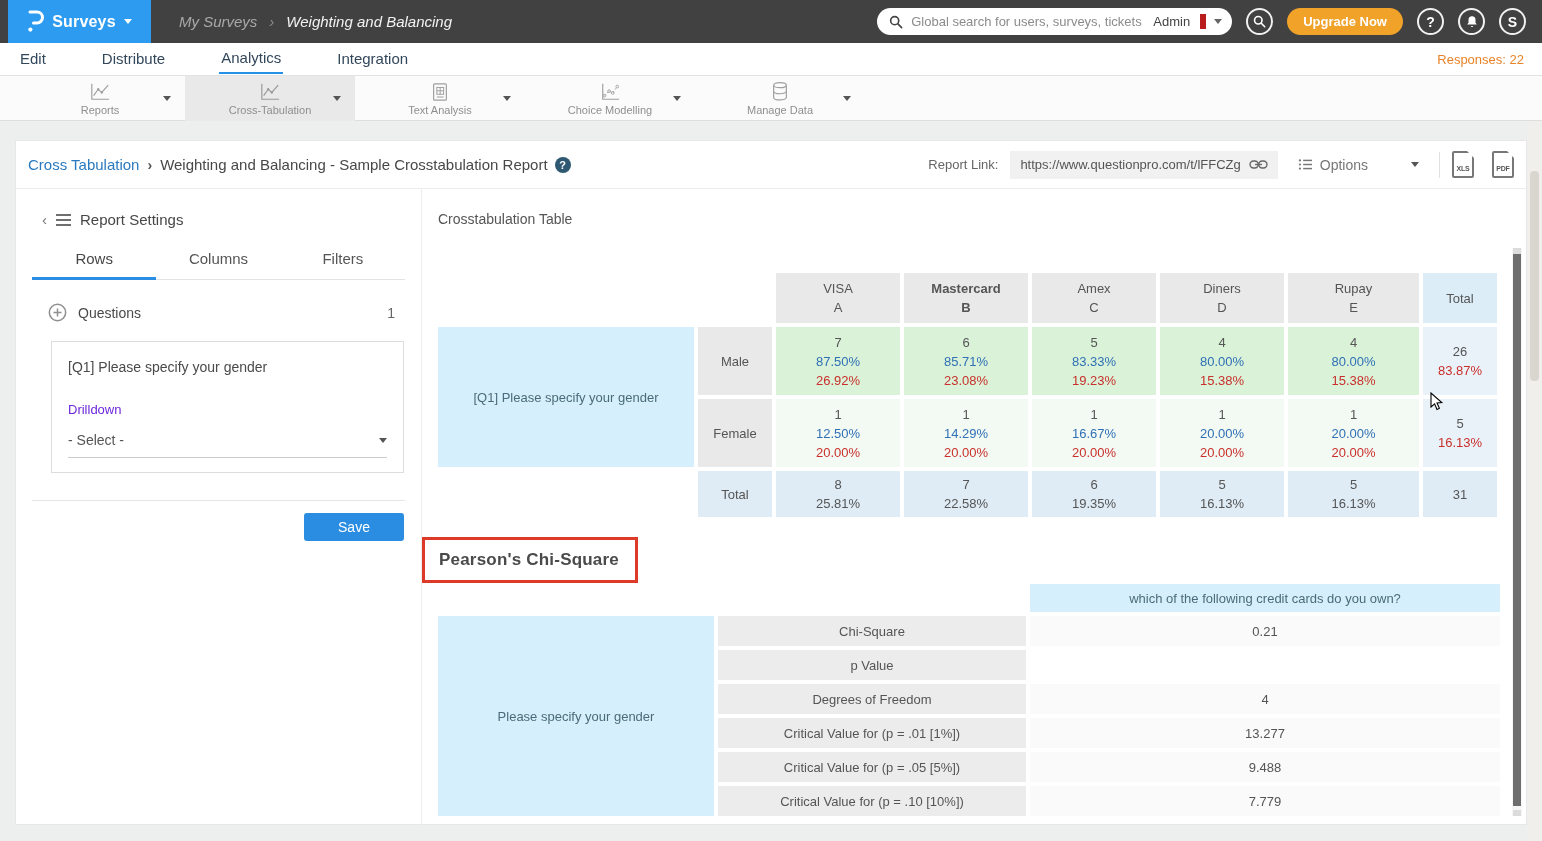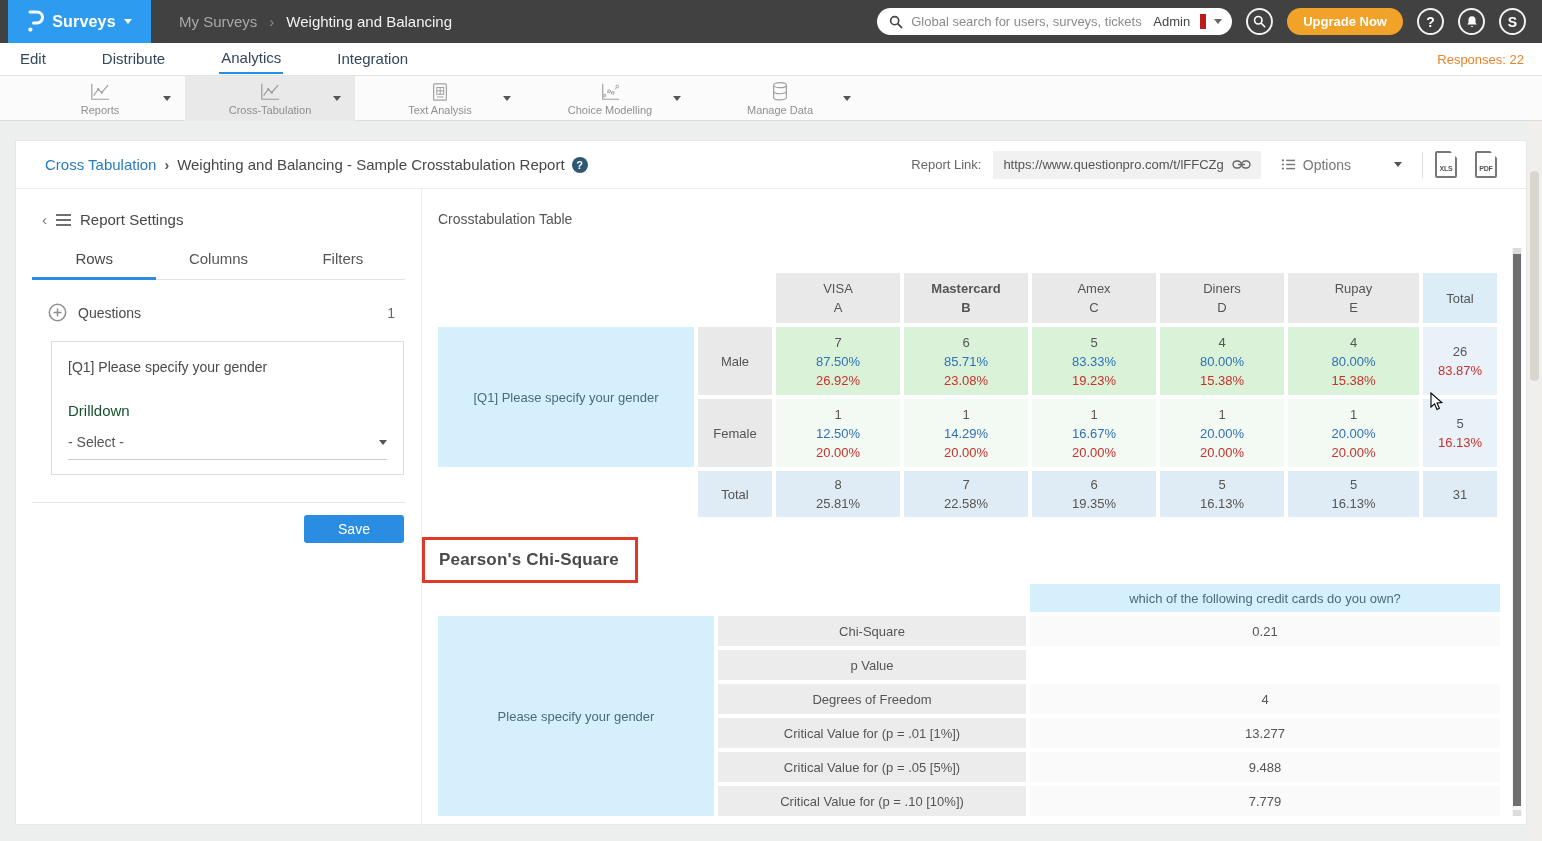--- a/index.html
+++ b/index.html
@@ -8,21 +8,21 @@
     position: relative; overflow: hidden;
     font-family: "Liberation Sans", sans-serif;
     background: #edefef; color:#555;
   }
   
   .topbar { position:absolute; left:0; top:0; width:1542px; height:43px; background:#414141; display:flex; align-items:center;padding-left:8px; }
   .brand { width:143px; height:43px; background:#2d9bf0; display:flex; align-items:center; justify-content:center; gap:8px; color:#fff; }
   .brand-name { font-size:16px; font-weight:bold; letter-spacing:.2px; }
   .caret { width:0; height:0; border-left:4px solid transparent; border-right:4px solid transparent; border-top:5px solid #fff; display:inline-block; }
   .caret.dark { border-top-color:#666; }
-  .top-crumb { display:flex; align-items:flex-end; gap:12px; margin-left:28px; font-size:15px; }
+  .top-crumb { display:flex; align-items:flex-end; gap:12px; margin-left:28px; font-size:15px;font-style:italic; }
   .crumb-dim { color:#a9a9a9; }
   .crumb-sep { color:#8d8d8d; font-size:15px; }
   .crumb-lit { color:#f2f2f2; }
   .top-right { margin-left:auto; display:flex; align-items:center; gap:14px; padding-right:16px; }
   .search-pill { width:355px; height:27px; background:#fff; border-radius:14px; display:flex; align-items:center; padding:0 10px 0 12px; gap:8px; }
   .search-pill .ph { flex:1; font-size:13px; color:#8b8b8b; white-space:nowrap; overflow:hidden; }
   .search-scope { font-size:13px; color:#444; padding-right:10px; border-right:6px solid #b91c1c; }
   .ring-btn { width:27px; height:27px; border-radius:50%; border:2px solid #f1f1f1; display:flex; align-items:center; justify-content:center; color:#fff; font-size:14px; font-weight:bold; background:transparent; }
   .upgrade { height:27px; border-radius:14px; background:#f0a229; color:#fff; font-size:13px; font-weight:bold; display:flex; align-items:center; padding:0 16px; }
   
@@ -33,21 +33,21 @@
   
   .toolbar { position:absolute; left:0; top:76px; width:1542px; height:45px; background:#fbfbfb; border-bottom:1px solid #dedede; display:flex; padding-left:15px; }
   .tool { width:170px; height:45px; display:flex; align-items:center; justify-content:center; position:relative; }
   .tool.active { background:#e9e9e9; }
   .tool .stack { display:flex; flex-direction:column; align-items:center; gap:2px; }
   .tool .lbl { font-size:11px; color:#8f8f8f; }
   .tool .tcaret { position:absolute; right:14px; top:20px; }
   .tcaret { width:0;height:0;border-left:4px solid transparent;border-right:4px solid transparent;border-top:5px solid #555; }
   
   .card { position:absolute; left:15px; top:140px; width:1512px; height:685px; background:#fff; border:1px solid #e7e7e7; }
-  .card-header { height:48px; border-bottom:1px solid #ececec; display:flex; align-items:center; padding:0 29px; }
+  .card-header { height:48px; border-bottom:1px solid #ececec; display:flex; align-items:center; padding:0 12px; }
   .bc-link { color:#2a7abf; font-size:15px; }
   .bc-sep { color:#555; margin:0 8px; font-size:14px; font-weight:bold; }
   .bc-title { color:#484848; font-size:15px; }
   .help-badge { width:16px; height:16px; border-radius:50%; background:#2f5872; color:#fff; font-size:11px; font-weight:bold; display:inline-flex; align-items:center; justify-content:center; margin-left:7px; }
   .hdr-right { margin-left:auto; display:flex; align-items:center; gap:12px; }
   .rl-label { font-size:13px; color:#666; }
   .url-box { height:28px; background:#f1f1f1; display:flex; align-items:center; gap:8px; padding:0 10px; font-size:13px; color:#555; }
   .options-box { display:flex; align-items:center; gap:7px; font-size:14px; color:#777; padding:0 8px; }
   .vdiv { width:1px; height:26px; background:#e0e0e0; }
   .docicon { width:22px; height:27px; border:2px solid #777; border-radius:2px; position:relative; display:flex; align-items:flex-end; justify-content:center; }
@@ -60,21 +60,21 @@
   .back-ch { color:#777; font-size:15px; }
   .burger { display:inline-flex; flex-direction:column; gap:3px; }
   .burger i { width:15px; height:2px; background:#6f6f6f; }
   .tabs { display:flex; margin:22px 16px 0 16px; border-bottom:1px solid #e3e3e3; }
   .tab { flex:1; text-align:center; font-size:15px; color:#555; padding-bottom:10px; }
   .tab.active { color:#474747; border-bottom:3px solid #2a8de2; margin-bottom:-1px; }
   .qrow { display:flex; align-items:center; gap:11px; margin:23px 26px 0 32px; font-size:14px; color:#4a4a4a; }
   .qrow .count { margin-left:auto; color:#666; }
   .qbox { margin:19px 17px 0 35px; border:1px solid #ddd; padding:17px 16px 14px; }
   .qtext { font-size:14px; color:#4a4a4a; }
-  .drill { font-size:15px; color:#14532d; margin-top:27px; }
+  .drill { font-size:13px; color:#6d28d9; margin-top:27px; }
   .selrow { display:flex; align-items:center; margin-top:15px; padding-bottom:9px; border-bottom:1px solid #ccc; font-size:14px; color:#555; }
   .selrow .caret-r { margin-left:auto; }
   .panel-hr { border:none; border-top:1px solid #e6e6e6; margin:27px 16px 0 16px; }
   .savebtn { display:block; margin:12px 17px 0 auto; width:100px; height:28px; background:#2a8de2; color:#fff; font-size:14px; border:none; border-radius:3px; font-family:inherit; }
   
   .report { position:relative; flex:1; }
   .sec-title { position:absolute; left:16px; top:22px; font-size:14px; color:#555; }
   .xtab { position:absolute; left:16px; top:54px; display:grid; grid-template-columns:256px 74px 124px 124px 124px 124px 131px 74px; grid-template-rows:26px 50px 68px 68px 46px; gap:4px; font-size:13px; }
   .cell { display:flex; flex-direction:column; align-items:center; justify-content:center; text-align:center; line-height:19px; }
   .bg-qhead { background:#d5effc; color:#4c6b7a; }

